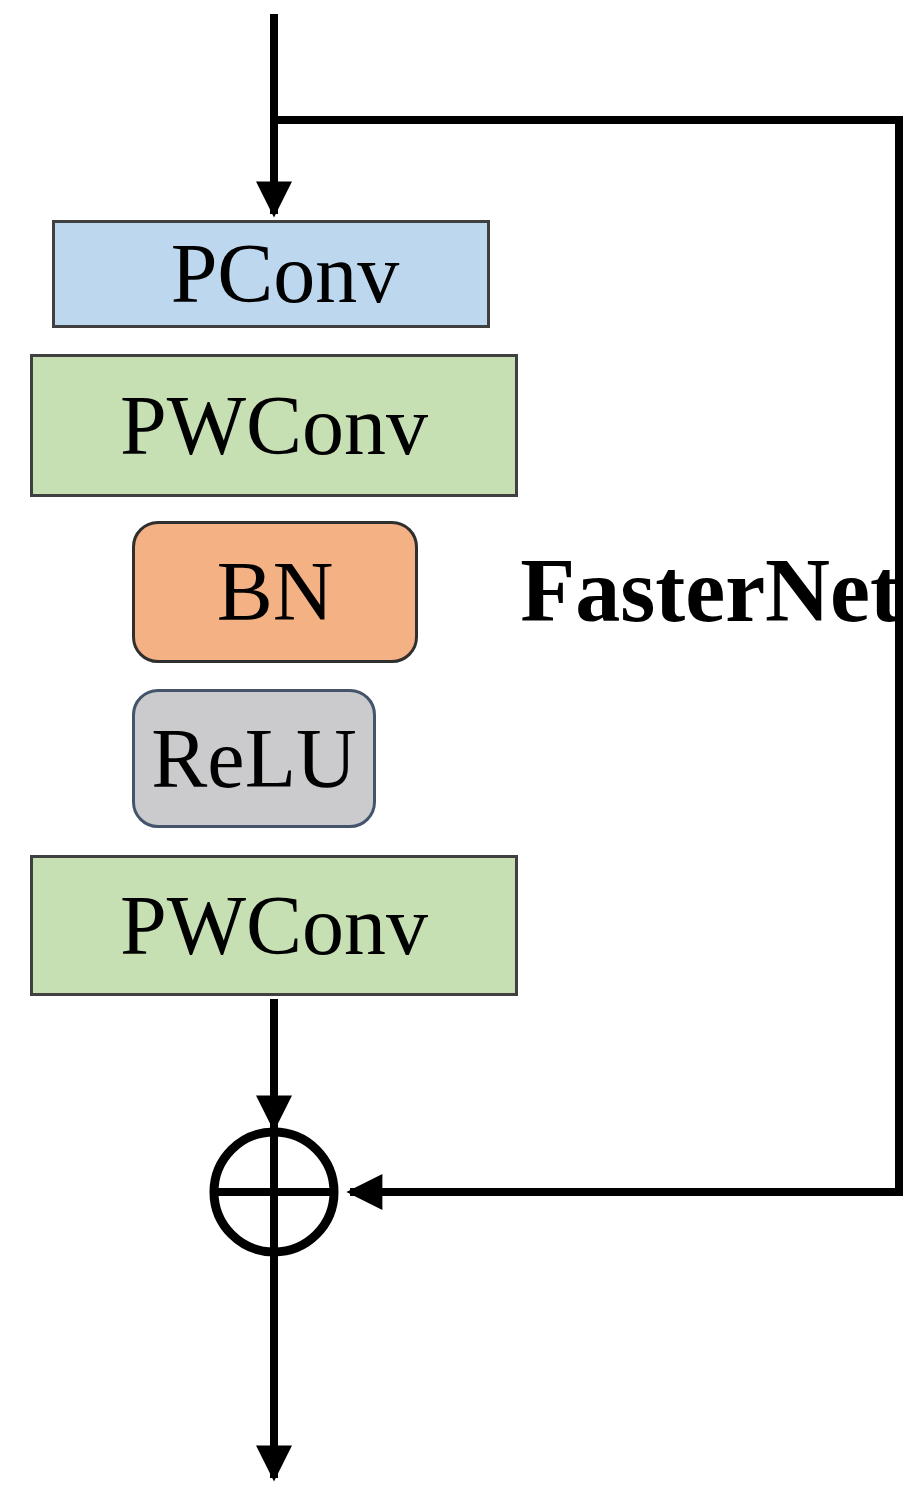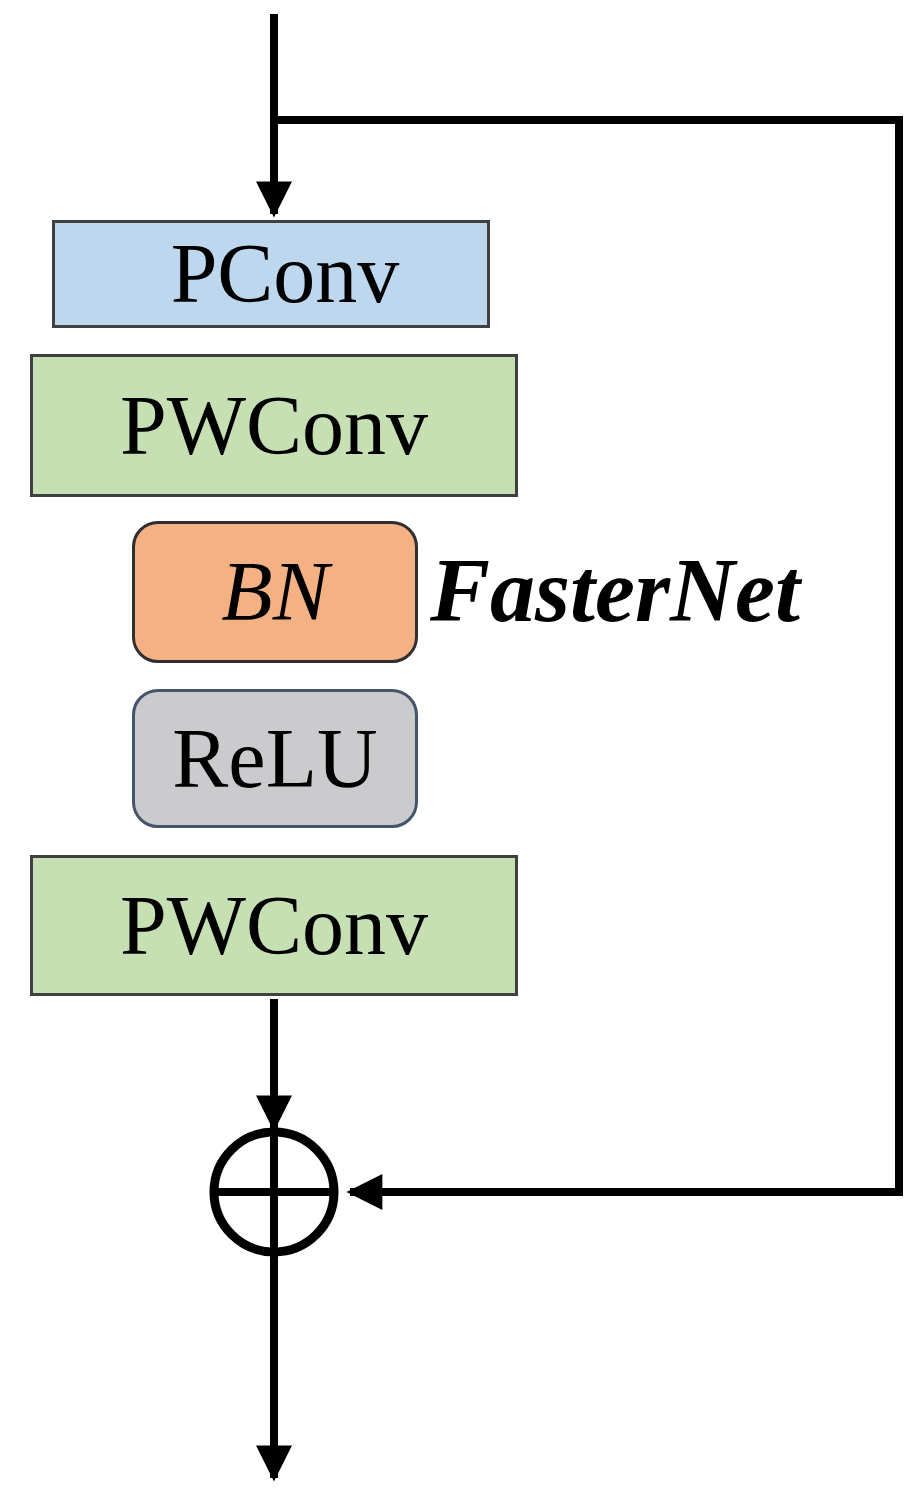--- a/index.html
+++ b/index.html
@@ -26,34 +26,33 @@
     box-sizing: border-box;
     border: 3px solid #404040;
     color: #000000;
     font-size: 84px;
     line-height: 1;
     white-space: nowrap;
   }
   .node-pconv   { left: 52px;  top: 220px; width: 438px; height: 108px; padding-left: 28px; }
   .node-pwconv1 { left: 30px;  top: 354px; width: 488px; height: 143px; }
   .node-bn      { left: 132px; top: 521px; width: 286px; height: 142px; border-radius: 26px; }
-  .node-relu    { left: 132px; top: 689px; width: 286px; height: 139px; border-radius: 26px; }
+  .node-relu    { left: 132px; top: 689px; width: 244px; height: 139px; border-radius: 26px; }
   .node-pwconv2 { left: 30px;  top: 855px; width: 488px; height: 141px; }
   .block-title {
     position: absolute;
     left: 430px;
     top: 532px;
     width: 470px;
-    text-align: left;
+    text-align: right;
     font-weight: bold;
     font-size: 90px;
     line-height: 1.32;
     color: #000000;
     white-space: nowrap;
-    font-style: italic;
   }
 </style>
 </head>
 <body>
 
 <div class="stage">
 
   <svg class="layer" viewBox="0 0 922 1497">
     <defs>
       <marker id="arrow" viewBox="0 0 10 10" refX="9" refY="5" markerWidth="40" markerHeight="36" markerUnits="userSpaceOnUse" orient="auto-start-reverse">
@@ -77,21 +76,21 @@
   </svg>
 
   <div class="node node-pconv" style="background-color: rgb(189, 215, 238); border-color: rgb(64, 64, 64);">
     <span>PConv</span>
   </div>
 
   <div class="node node-pwconv1" style="background-color: rgb(198, 224, 180); border-color: rgb(64, 64, 64);">
     <span>PWConv</span>
   </div>
 
-  <div class="node node-bn" style="background-color: rgb(244, 177, 131); border-color: rgb(47, 47, 47); font-style: italic;">
+  <div class="node node-bn" style="background-color: rgb(244, 177, 131); border-color: rgb(47, 47, 47);">
     <span>BN</span>
   </div>
 
   <div class="node node-relu" style="background-color: rgb(203, 203, 206); border-color: rgb(68, 84, 106);">
     <span>ReLU</span>
   </div>
 
   <div class="node node-pwconv2" style="background-color: rgb(198, 224, 180); border-color: rgb(64, 64, 64);">
     <span>PWConv</span>
   </div>

